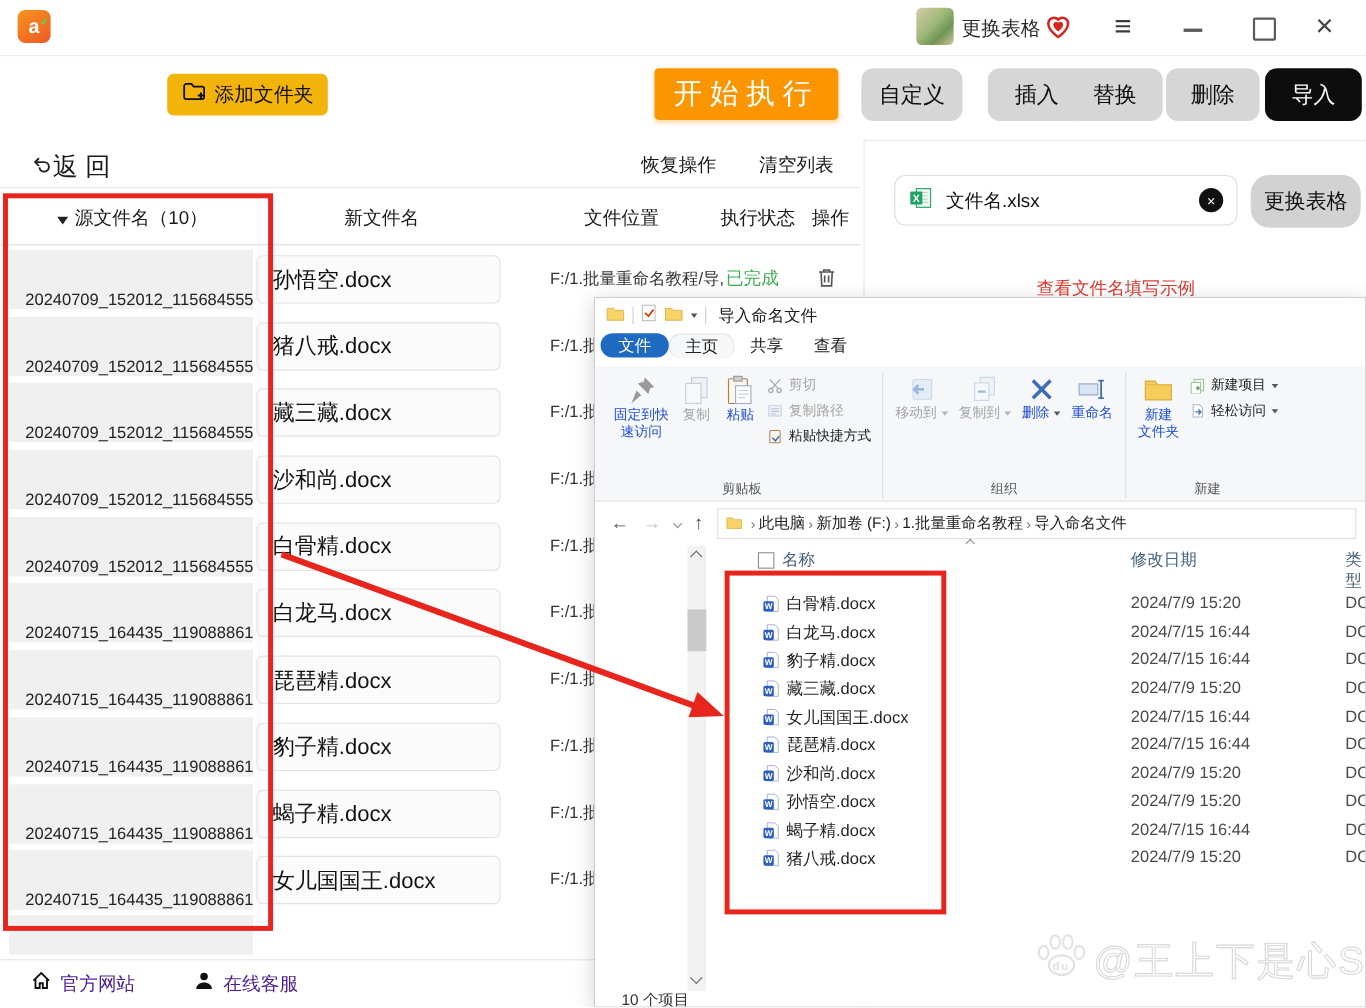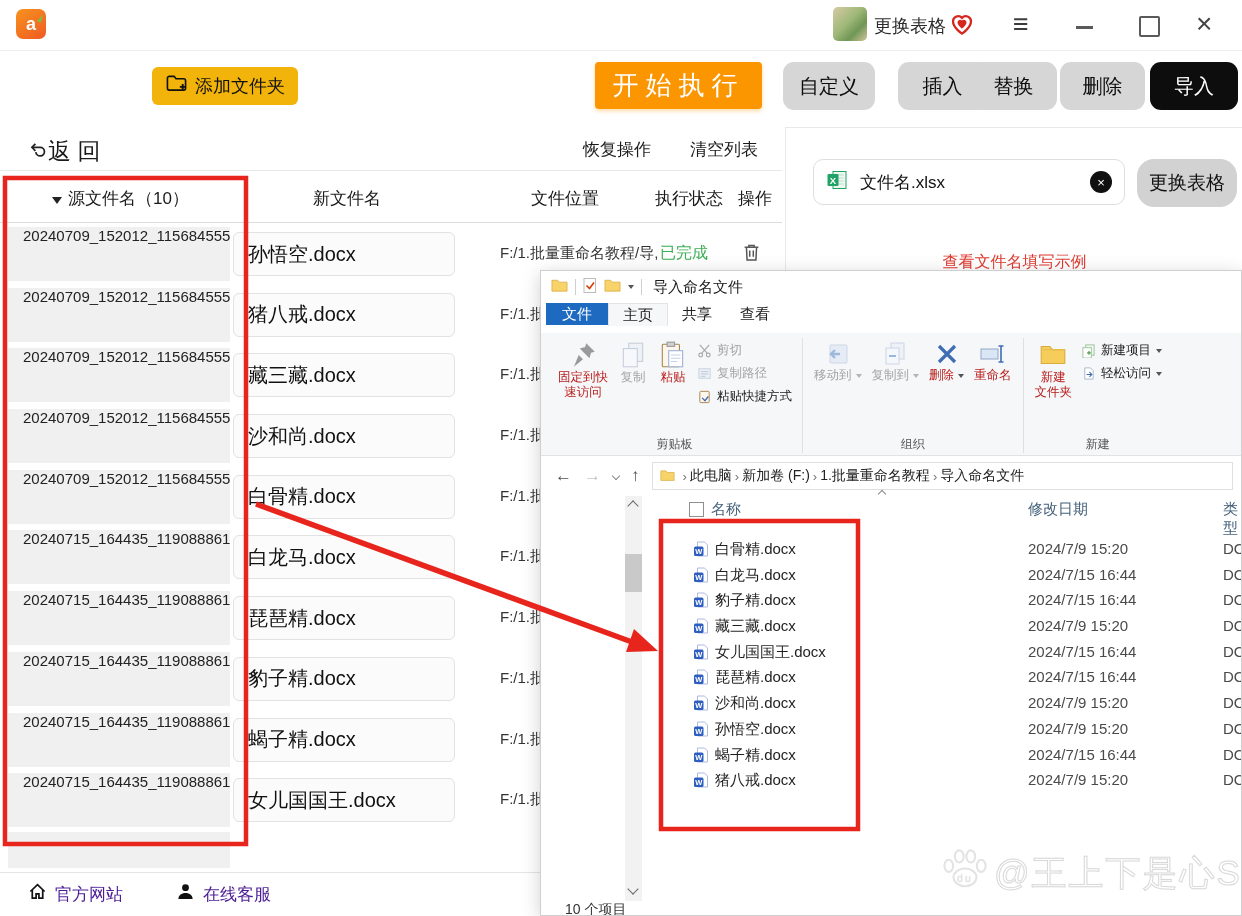--- a/index.html
+++ b/index.html
@@ -38,21 +38,21 @@
   .link-plain{top:138px;font-size:17px;color:#1a1a1a;}
   .hline1{left:0;top:170px;width:782px;height:1px;background:#e8e8e8;}
   .thead{top:187px;font-size:17px;color:#1a1a1a;}
   .hline2{left:0;top:222px;width:782px;height:1px;background:#dcdcdc;}
   .tri-down{display:inline-block;width:0;height:0;border-left:5px solid transparent;
     border-right:5px solid transparent;border-top:7px solid #222;margin-right:6px;}
 
   .t-body{left:0;top:225px;width:782px;}
   .t-row{position:relative;height:60.7px;}
   .src-cell{position:absolute;left:8px;top:2px;width:222px;height:54px;background:#f0f0f0;
-    display:flex;align-items:flex-start;gap:7px;padding-left:8px;box-sizing:border-box;}
+    display:flex;align-items:flex-end;gap:7px;padding-left:8px;box-sizing:border-box;}
   .src-cell span{font-size:15px;color:#222;}
   .new-box{position:absolute;left:233px;top:7px;width:222px;height:44px;background:#fbfbfb;
     border:1px solid #e2e2e2;border-radius:6px;display:flex;align-items:center;padding-left:14px;
     box-sizing:border-box;font-size:20px;color:#111;}
   .loc{position:absolute;left:500px;top:19px;width:175px;font-size:15px;color:#333;overflow:hidden;white-space:nowrap;}
   .status{position:absolute;left:660px;top:18px;font-size:16px;color:#3BAE54;}
   .trash{position:absolute;left:742px;top:17px;width:20px;height:22px;}
   .empty-cell{left:8px;top:832px;width:222px;height:36px;background:#f0f0f0;}
 
   .footer-line{left:0;top:872px;width:1242px;height:1px;background:#e5e5e5;}
@@ -71,29 +71,29 @@
   .example-link{position:absolute;left:0;top:124px;width:457px;text-align:center;font-size:16px;color:#DF3A30;}
 
   
   .explorer{left:540px;top:270px;width:702px;height:646px;background:#fff;border:1px solid #cfcfcf;
     box-shadow:0 4px 18px rgba(0,0,0,.18);z-index:30;box-sizing:border-box;overflow:hidden;}
   .ex-titlebar{position:absolute;left:0;top:0;width:100%;height:32px;background:#fff;
     display:flex;align-items:center;gap:7px;padding-left:10px;box-sizing:border-box;}
   .ex-title{font-size:15px;color:#1a1a1a;margin-left:4px;}
   .vbar{width:1px;height:16px;background:#cfcfcf;}
   .ex-tabs{position:absolute;left:5px;top:32px;height:30px;display:flex;}
-  .ex-tab{height:22px;display:flex;align-items:center;justify-content:center;font-size:15px;color:#222;padding:0 14px;}
+  .ex-tab{height:22px;display:flex;align-items:center;justify-content:center;font-size:15px;color:#222;padding:0 14px;border-radius:13px;}
   .ex-tab.file{background:#1D6AC0;color:#fff;padding:0 16px;}
   .ex-tab.sel{background:#f6f7f8;border:1px solid #e3e3e3;border-bottom:none;}
   .ex-ribbon{position:absolute;left:0;top:62px;width:100%;height:123px;background:#f6f7f8;
     border-bottom:1px solid #e2e2e2;display:flex;align-items:stretch;padding:3px 0 0 6px;box-sizing:border-box;}
   .rgroup{position:relative;display:flex;align-items:flex-start;padding:2px 6px 18px 6px;}
   .rglabel{position:absolute;bottom:2px;left:0;width:100%;text-align:center;font-size:12px;color:#555;}
   .rsep{width:1px;background:#e0e0e0;margin:2px 0;}
-  .rbig{display:flex;flex-direction:column;align-items:center;font-size:12.5px;color:#b91c1c;
+  .rbig{display:flex;flex-direction:column;align-items:center;font-size:12.5px;color:#1d4ed8;
     line-height:1.2;padding:2px 5px;text-align:center;}
   .rbig.dis{color:#a3a3a3;}
   .rsmall-col{display:flex;flex-direction:column;justify-content:flex-start;gap:6px;padding:4px 4px;}
   .rsmall{display:flex;align-items:center;gap:5px;font-size:12.5px;color:#1a1a1a;}
   .rsmall.dis{color:#a3a3a3;}
   .tri{display:inline-block;width:0;height:0;border-left:3.5px solid transparent;
     border-right:3.5px solid transparent;border-top:4.5px solid #555;}
   .tri.lt{border-top-color:#b5b5b5;}
 
   .ex-nav{position:absolute;left:0;top:188px;width:100%;height:34px;display:flex;align-items:center;

